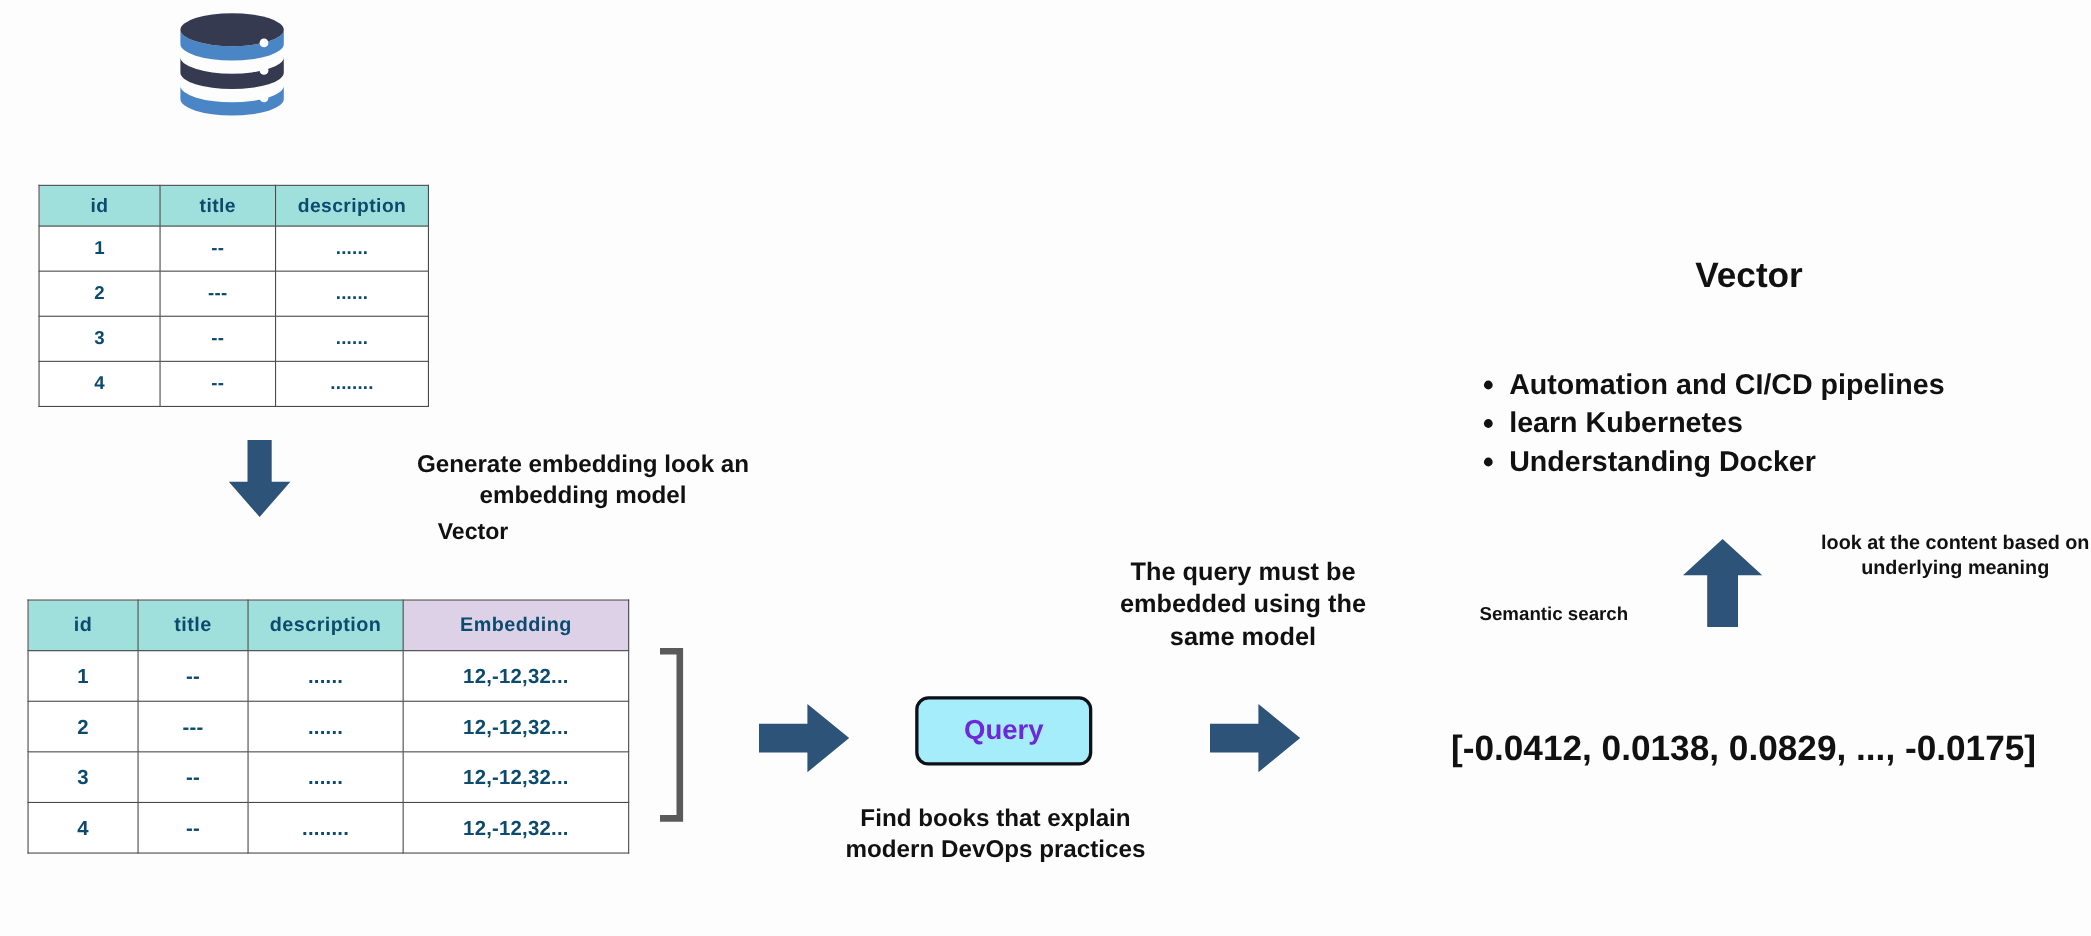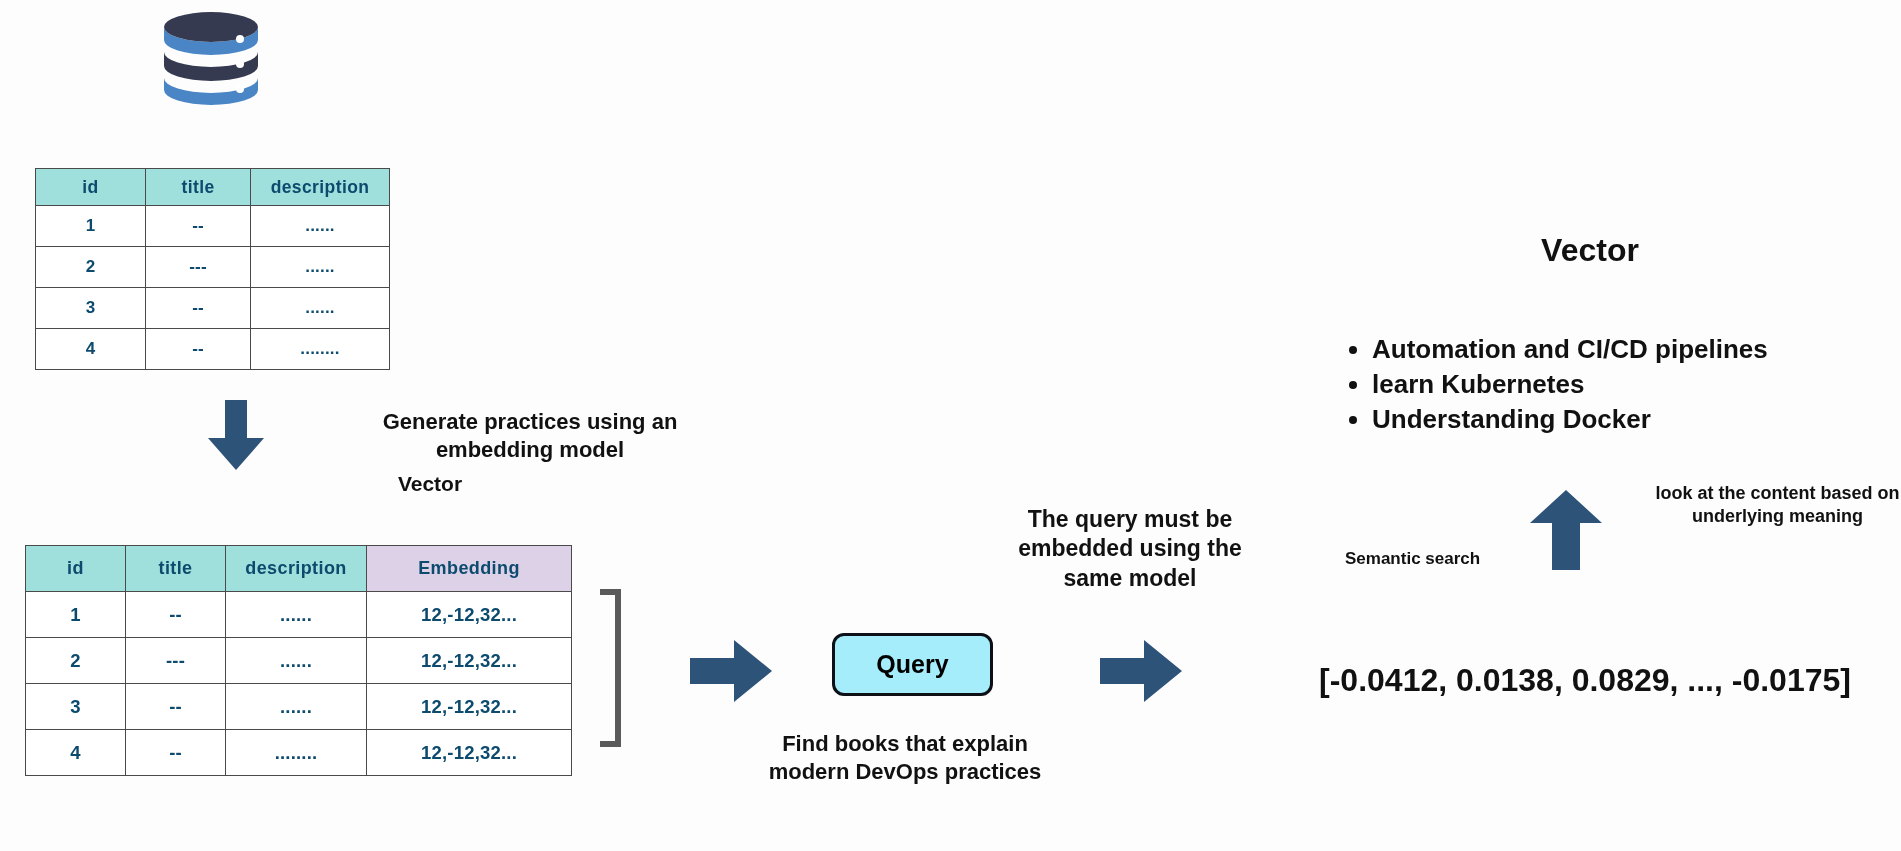--- a/index.html
+++ b/index.html
@@ -151,21 +151,21 @@
     background: #A6EDFB;
     border: 3.2px solid #0d1117;
     border-radius: 12px;
     display: flex;
     align-items: center;
     justify-content: center;
   }
   #query-box span {
     font-size: 25px;
     font-weight: bold;
-    color: #000000;
+    color: #6d28d9;
   }
 </style>
 </head>
 <body>
 
 <div class="abs" id="db-icon">
   <svg viewBox="0 0 98 100" width="98" height="100" aria-hidden="true">
 
     <path d="M2,70 L2,82 a47,15 0 0 0 94,0 L96,70 a47,15 0 0 1 -94,0 Z" fill="#4A86C5"></path>
 
@@ -217,21 +217,21 @@
     </tr>
   </tbody>
 </table>
 
 <div class="abs" id="arrow-down">
   <svg viewBox="0 0 60 70" width="60" height="70" aria-hidden="true">
     <polygon points="19,0 41,0 41,38 58,38 30,70 2,38 19,38" fill="#2E5379"></polygon>
   </svg>
 </div>
 
-<div class="abs label" id="gen-embed-text">Generate practices using an embedding model</div>
+<div class="abs label" id="gen-embed-text">Generate embedding look an embedding model</div>
 
 <div class="abs label" id="vector-caption">Vector</div>
 
 <table class="grid abs" id="table-vector">
   <colgroup>
       <col class="c-id">
       <col class="c-title">
       <col class="c-desc">
       <col class="c-embed">
     </colgroup>

